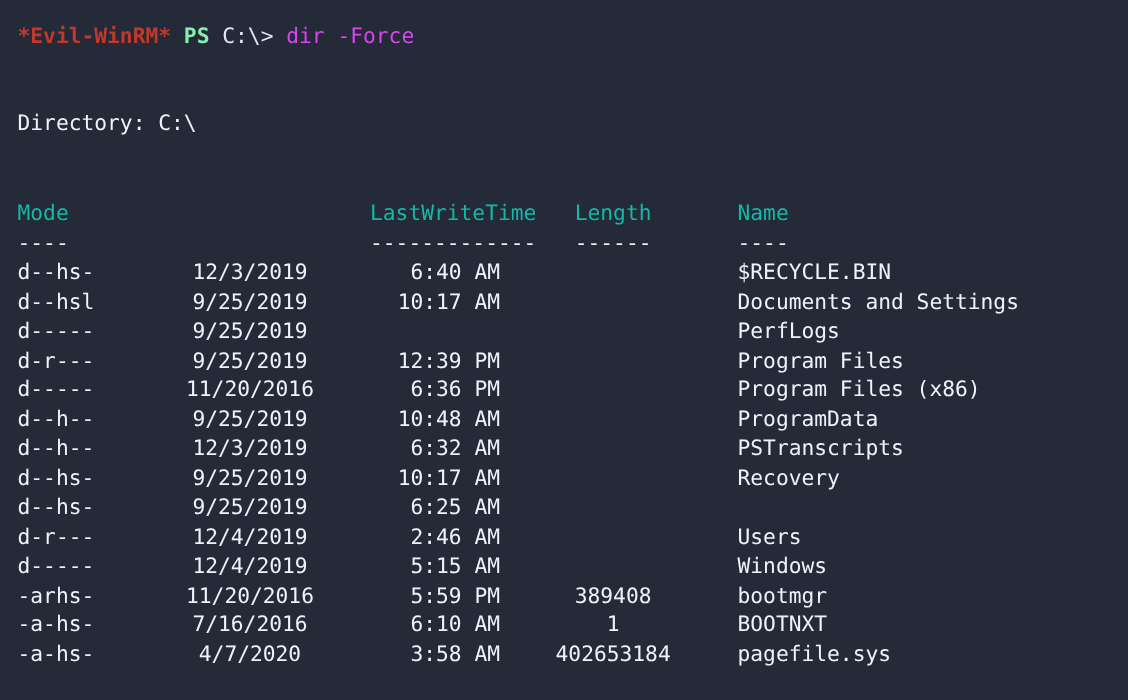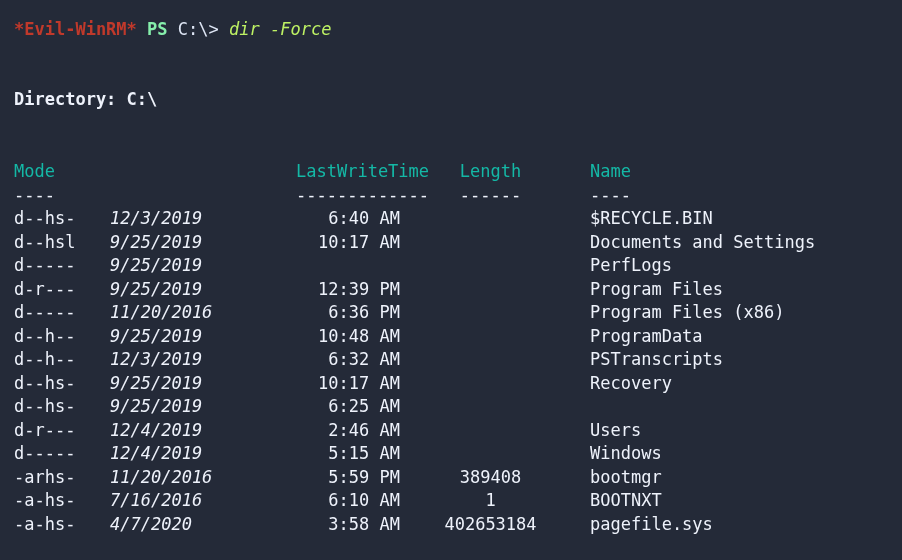--- a/index.html
+++ b/index.html
@@ -32,24 +32,24 @@
     white-space: pre;
     font-family: "DejaVu Sans Mono", "Liberation Mono", monospace;
   }
 
   
   #prompt-line { top: 18px; left: 14px; }
   .seg { white-space: pre; font-family: "DejaVu Sans Mono", "Liberation Mono", monospace; text-align: center; }
   .seg-evil  { color: #c0392b; font-weight: bold; }
   .seg-ps    { color: #86efac; font-weight: bold; }
   .seg-path  { color: #dfe6f5; }
-  .seg-cmd   { color: #bef264; font-style: italic; }
+  .seg-cmd   { color: #d946ef; }
 
   
-  #directory-line { top: 88px; left: 14px; color: #eef2fb; font-weight: bold; }
+  #directory-line { top: 88px; left: 14px; color: #eef2fb; }
 
   
   #table {
     position: absolute;
     top: 160px;
     left: 0;
     width: 902px;
   }
   .row {
     position: relative;
@@ -58,21 +58,21 @@
   }
   .cell {
     position: absolute;
     top: 0;
     white-space: pre;
     font-family: "DejaVu Sans Mono", "Liberation Mono", monospace;
     color: #eef2fb;
   }
   
   .c-mode   { left: 14px;  text-align: left; }
-  .c-date   { left: 110px; width: 180px; text-align: left; font-style: italic; }
+  .c-date   { left: 110px; width: 180px; text-align: center; }
   .c-time   { left: 296px; width: 104px; text-align: right; }
   .c-length { left: 400px; width: 181px; text-align: center; }
   .c-name   { left: 590px; text-align: right; }
 
   .hdr .cell { color: #14b8a6; }
   .rule .cell { color: #eef2fb; }
 </style>
 </head>
 <body>
 

